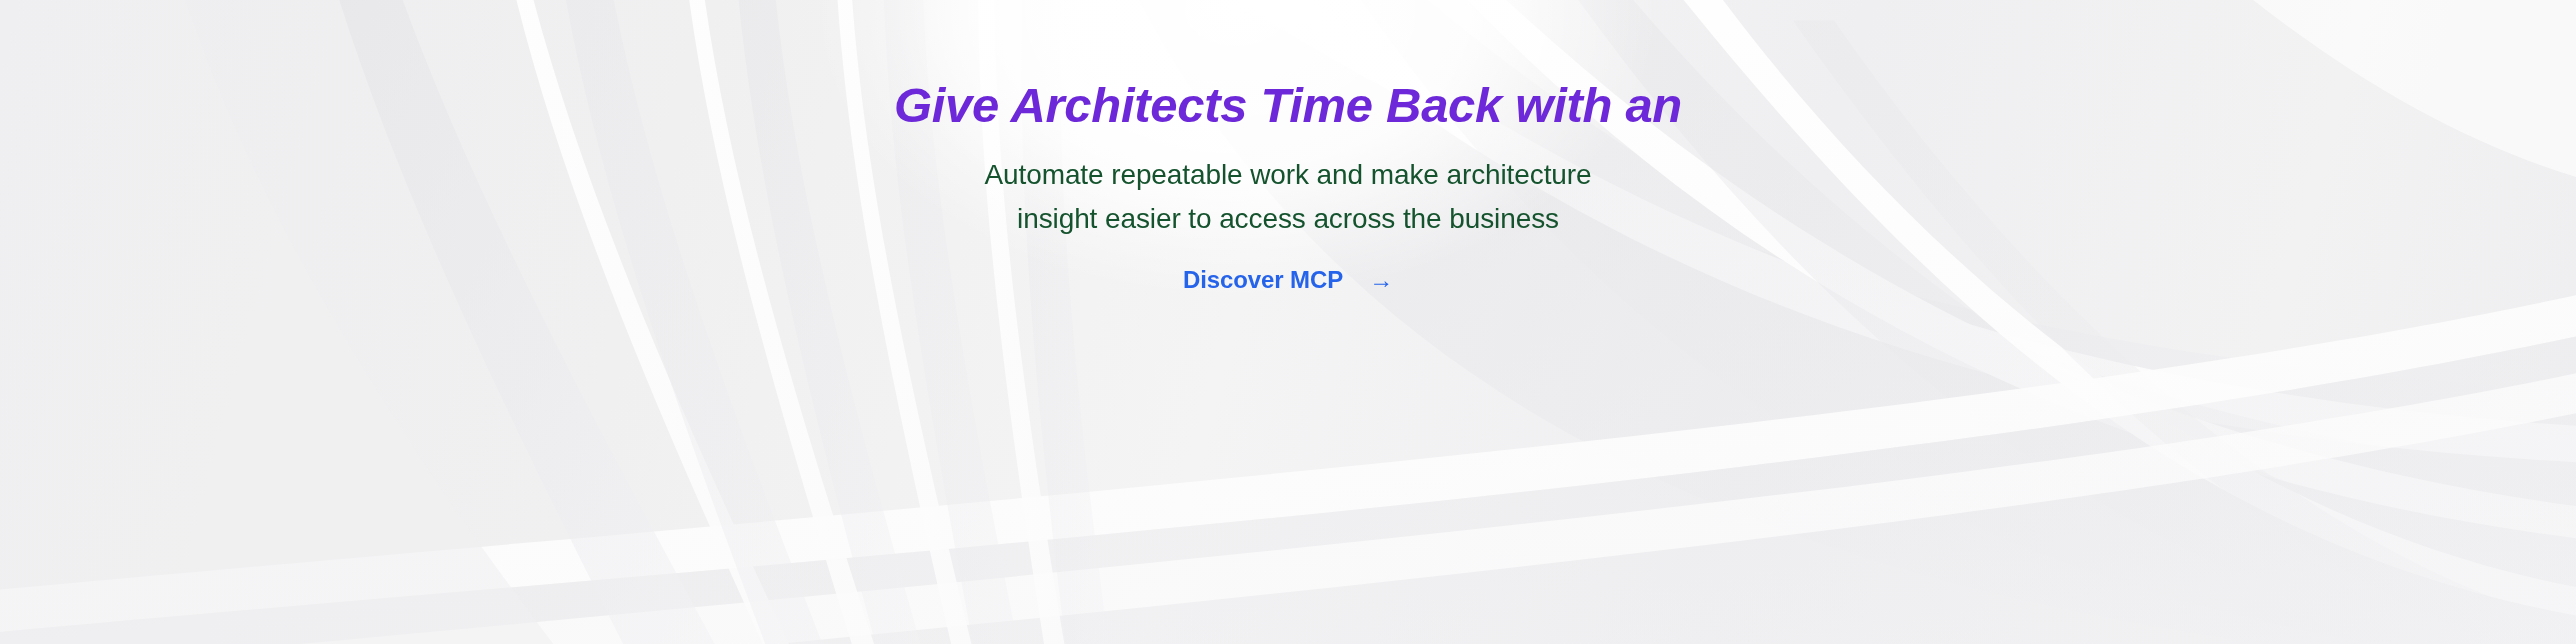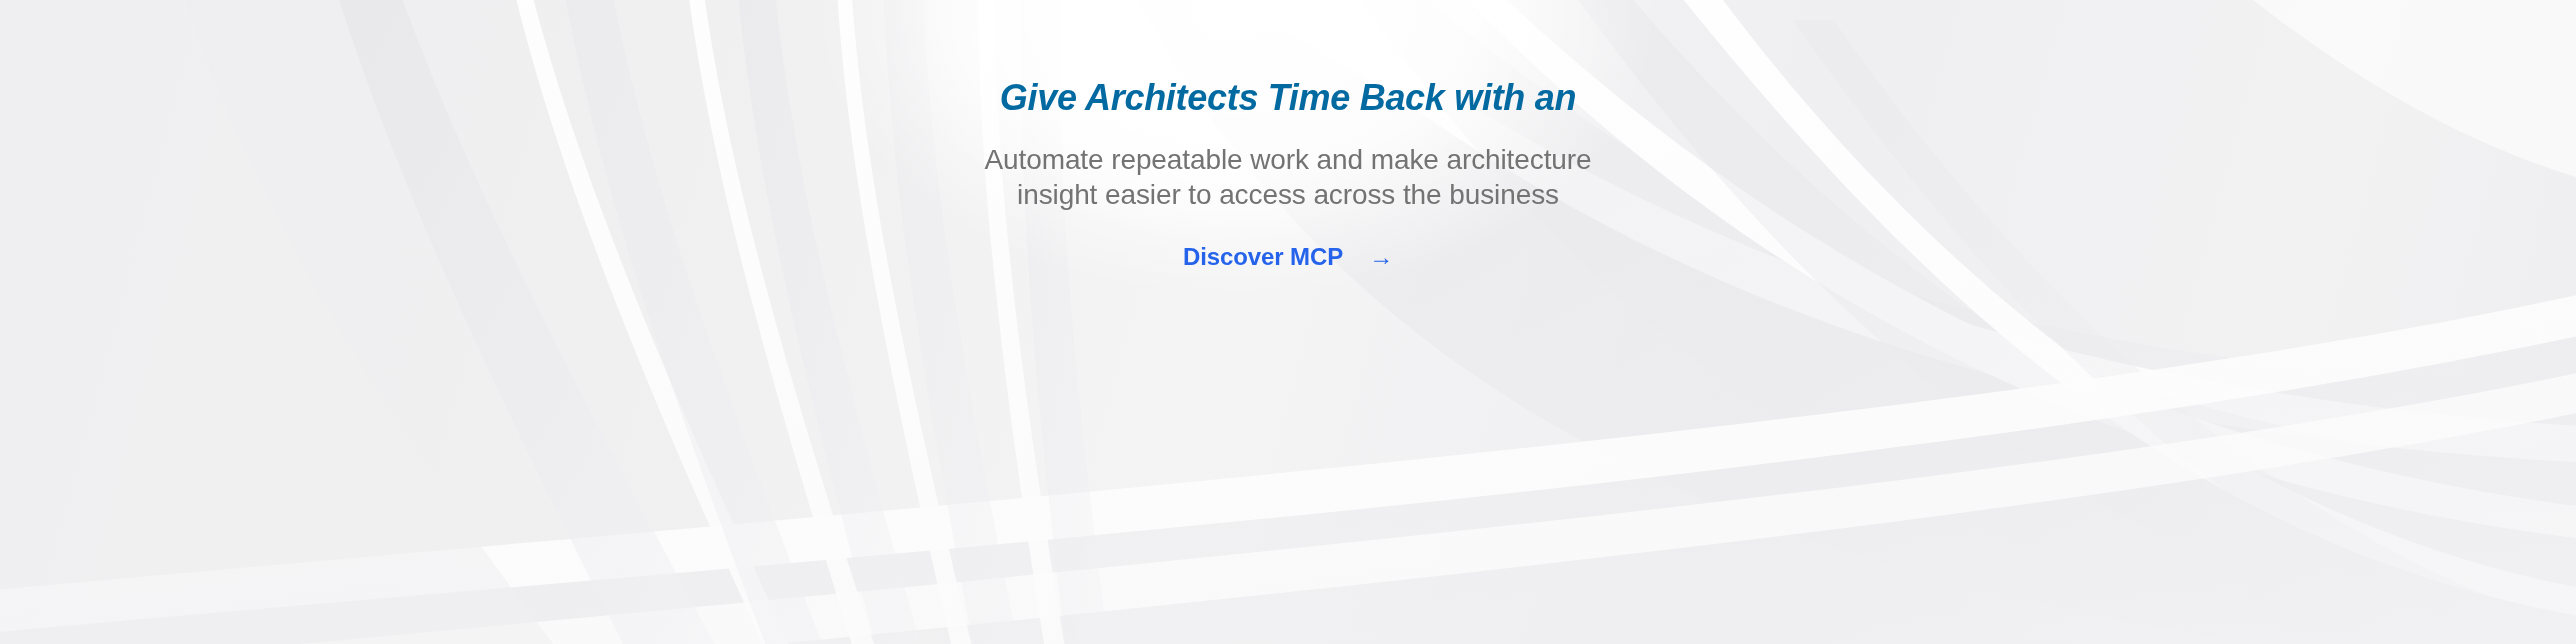--- a/index.html
+++ b/index.html
@@ -52,37 +52,37 @@
     display: flex;
     flex-direction: column;
     align-items: center;
     justify-content: flex-start;
     padding-top: 77px;
     box-sizing: border-box;
   }
 
   .headline {
     margin: 0;
-    font-size: 36px;
+    font-size: 49px;
     line-height: 1.17;
     font-weight: 700;
     font-style: italic;
-    color: #0369a1;
+    color: #6d28d9;
     letter-spacing: -0.3px;
     text-align: center;
     white-space: nowrap;
   }
 
   .subhead {
     margin: 0;
     margin-top: 23px;
     font-size: 28px;
     line-height: 1.26;
     font-weight: 400;
-    color: #737373;
+    color: #14532d;
     letter-spacing: -0.1px;
     text-align: center;
     white-space: nowrap;
   }
 
   .cta {
     margin-top: 32px;
     display: inline-flex;
     align-items: center;
     gap: 26px;
@@ -173,21 +173,21 @@
     <ellipse cx="2400" cy="20" rx="820" ry="560" fill="url(#gGlow)"></ellipse>
 
     <path d="M4300,-60 C4560,160 4820,300 5060,360 L5060,-60 Z" fill="#ffffff" opacity="0.6"></path>
   </svg>
 
   <div id="content">
 
     <h1 class="headline">Give Architects Time Back with an</h1>
 
     <p class="subhead">Automate repeatable work and make architecture</p>
-    <p class="subhead" style="margin-top:0;">insight easier to access across the business</p>
+    <p class="subhead" style="margin-top:8px;">insight easier to access across the business</p>
 
     <a class="cta" href="#">
       <span>Discover MCP</span>
       <span class="cta-arrow">→</span>
     </a>
 
   </div>
 </div>
 
 

